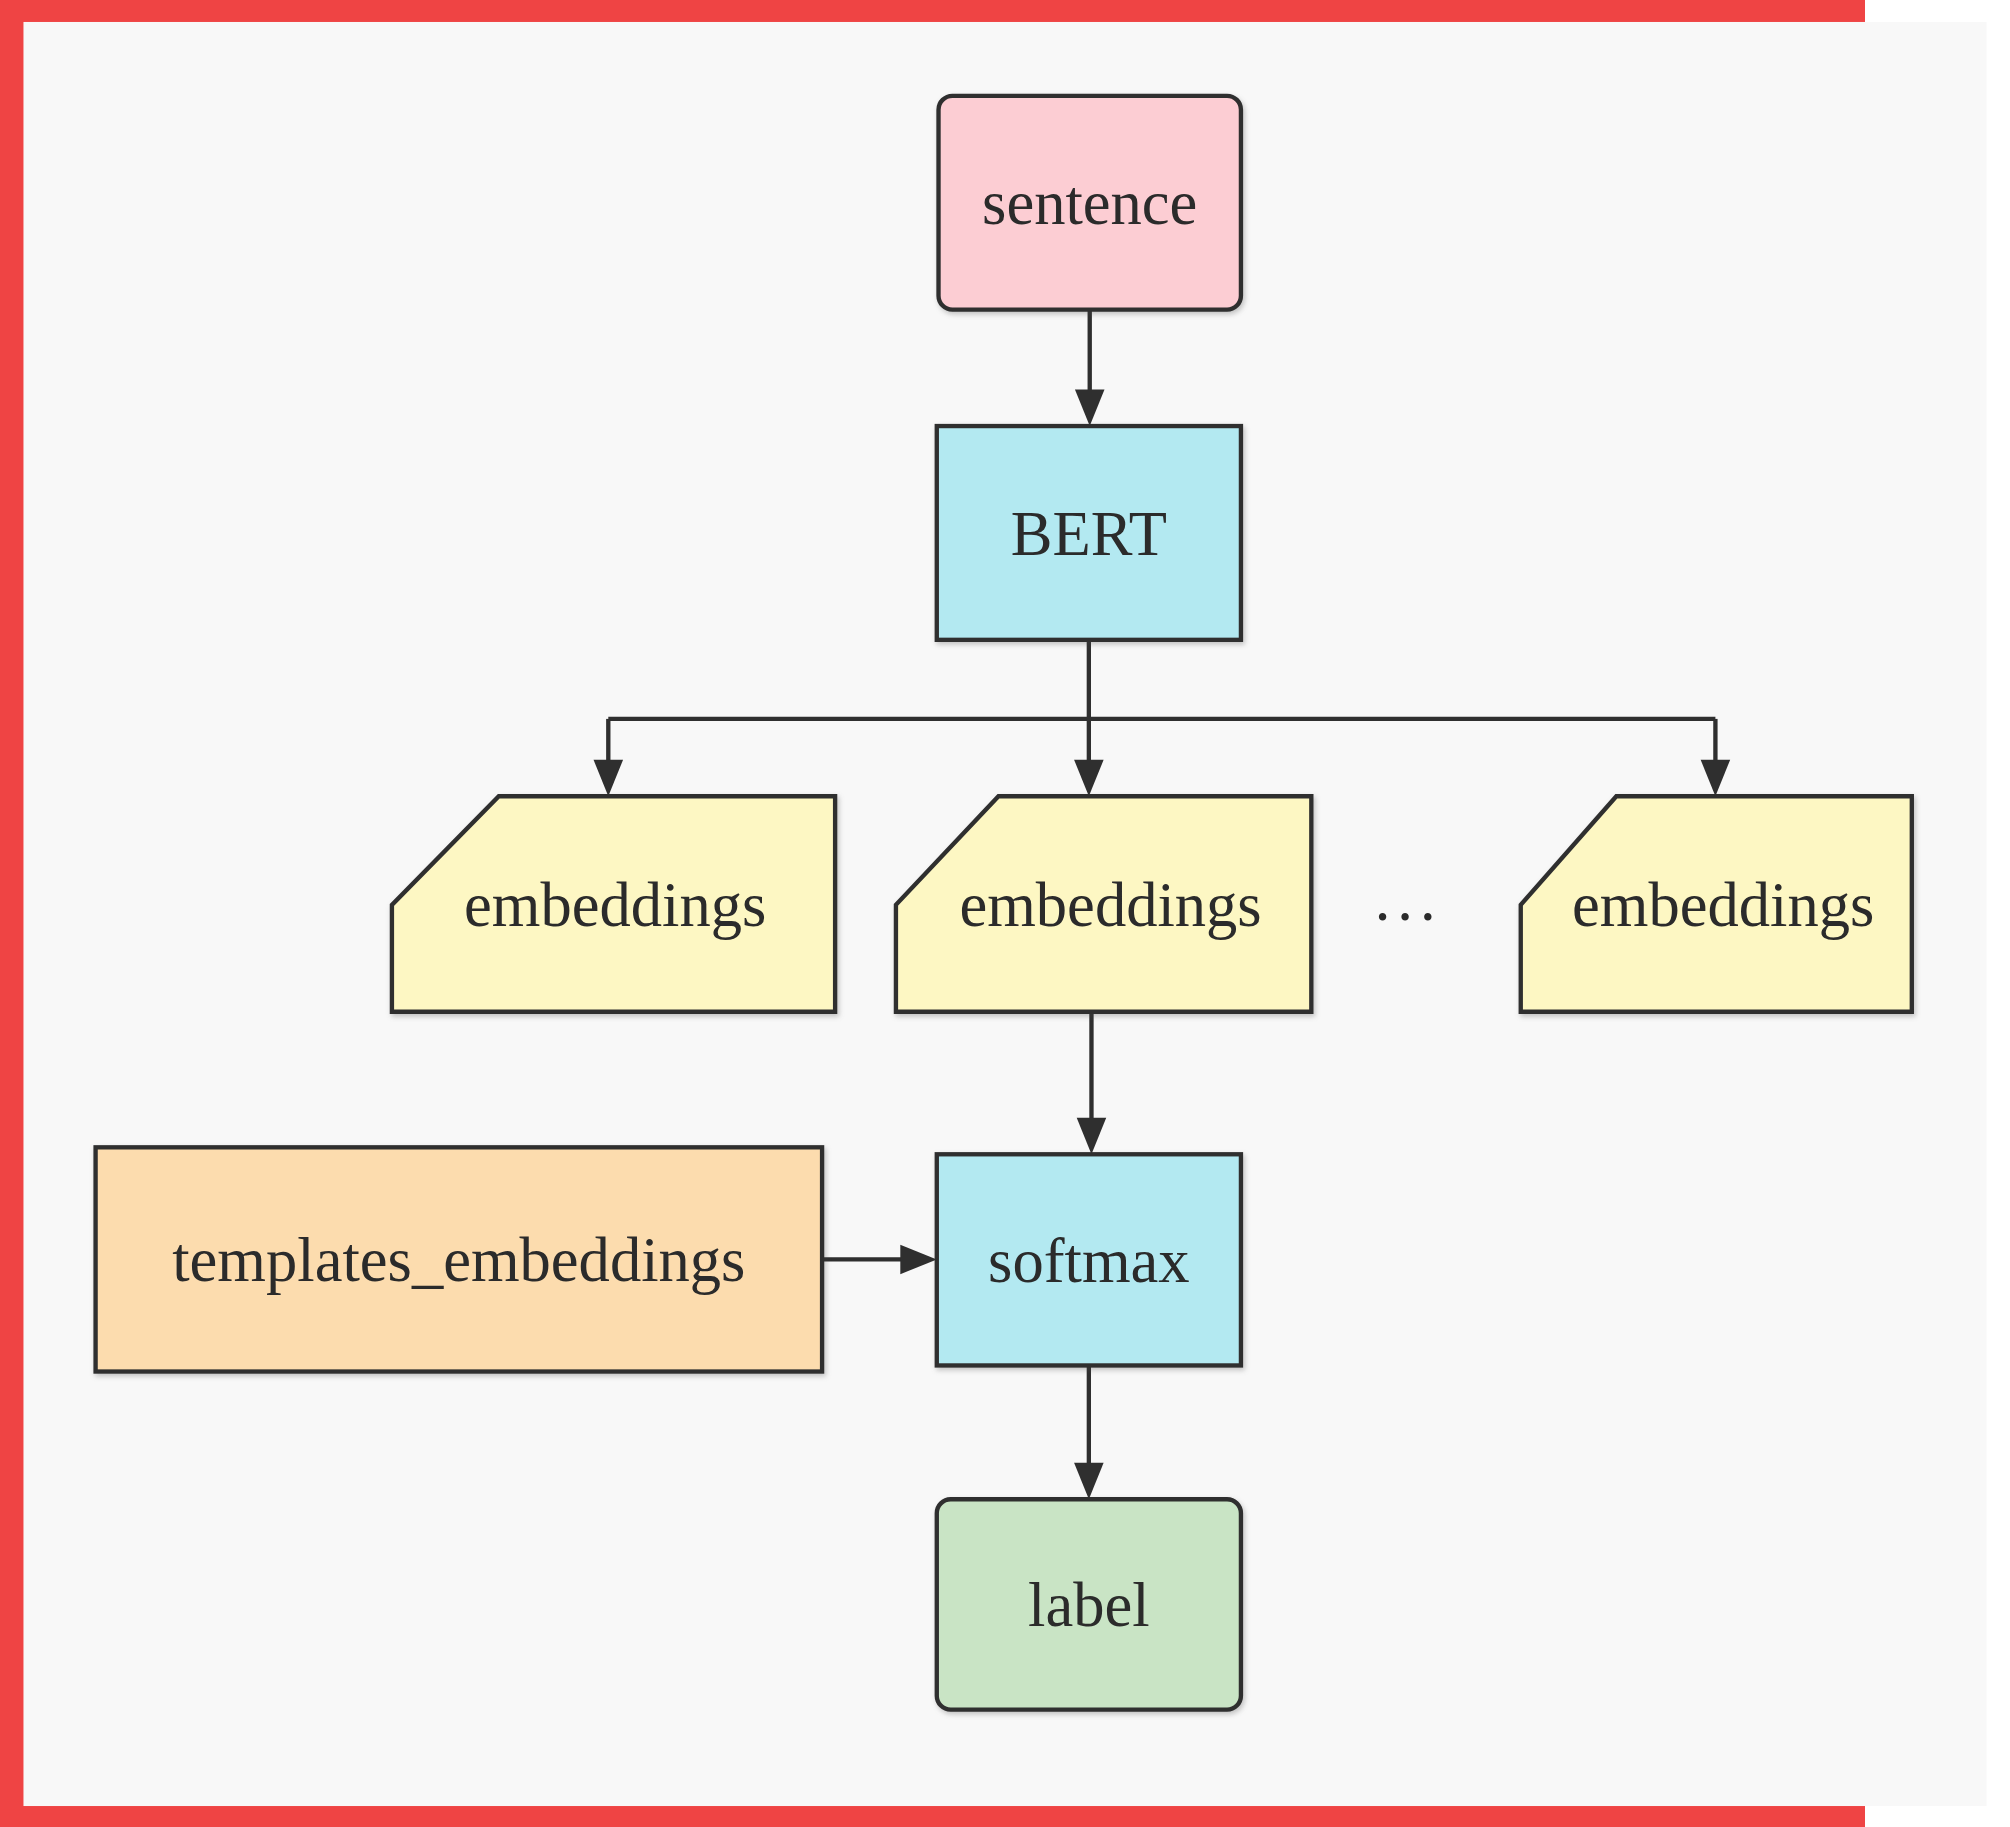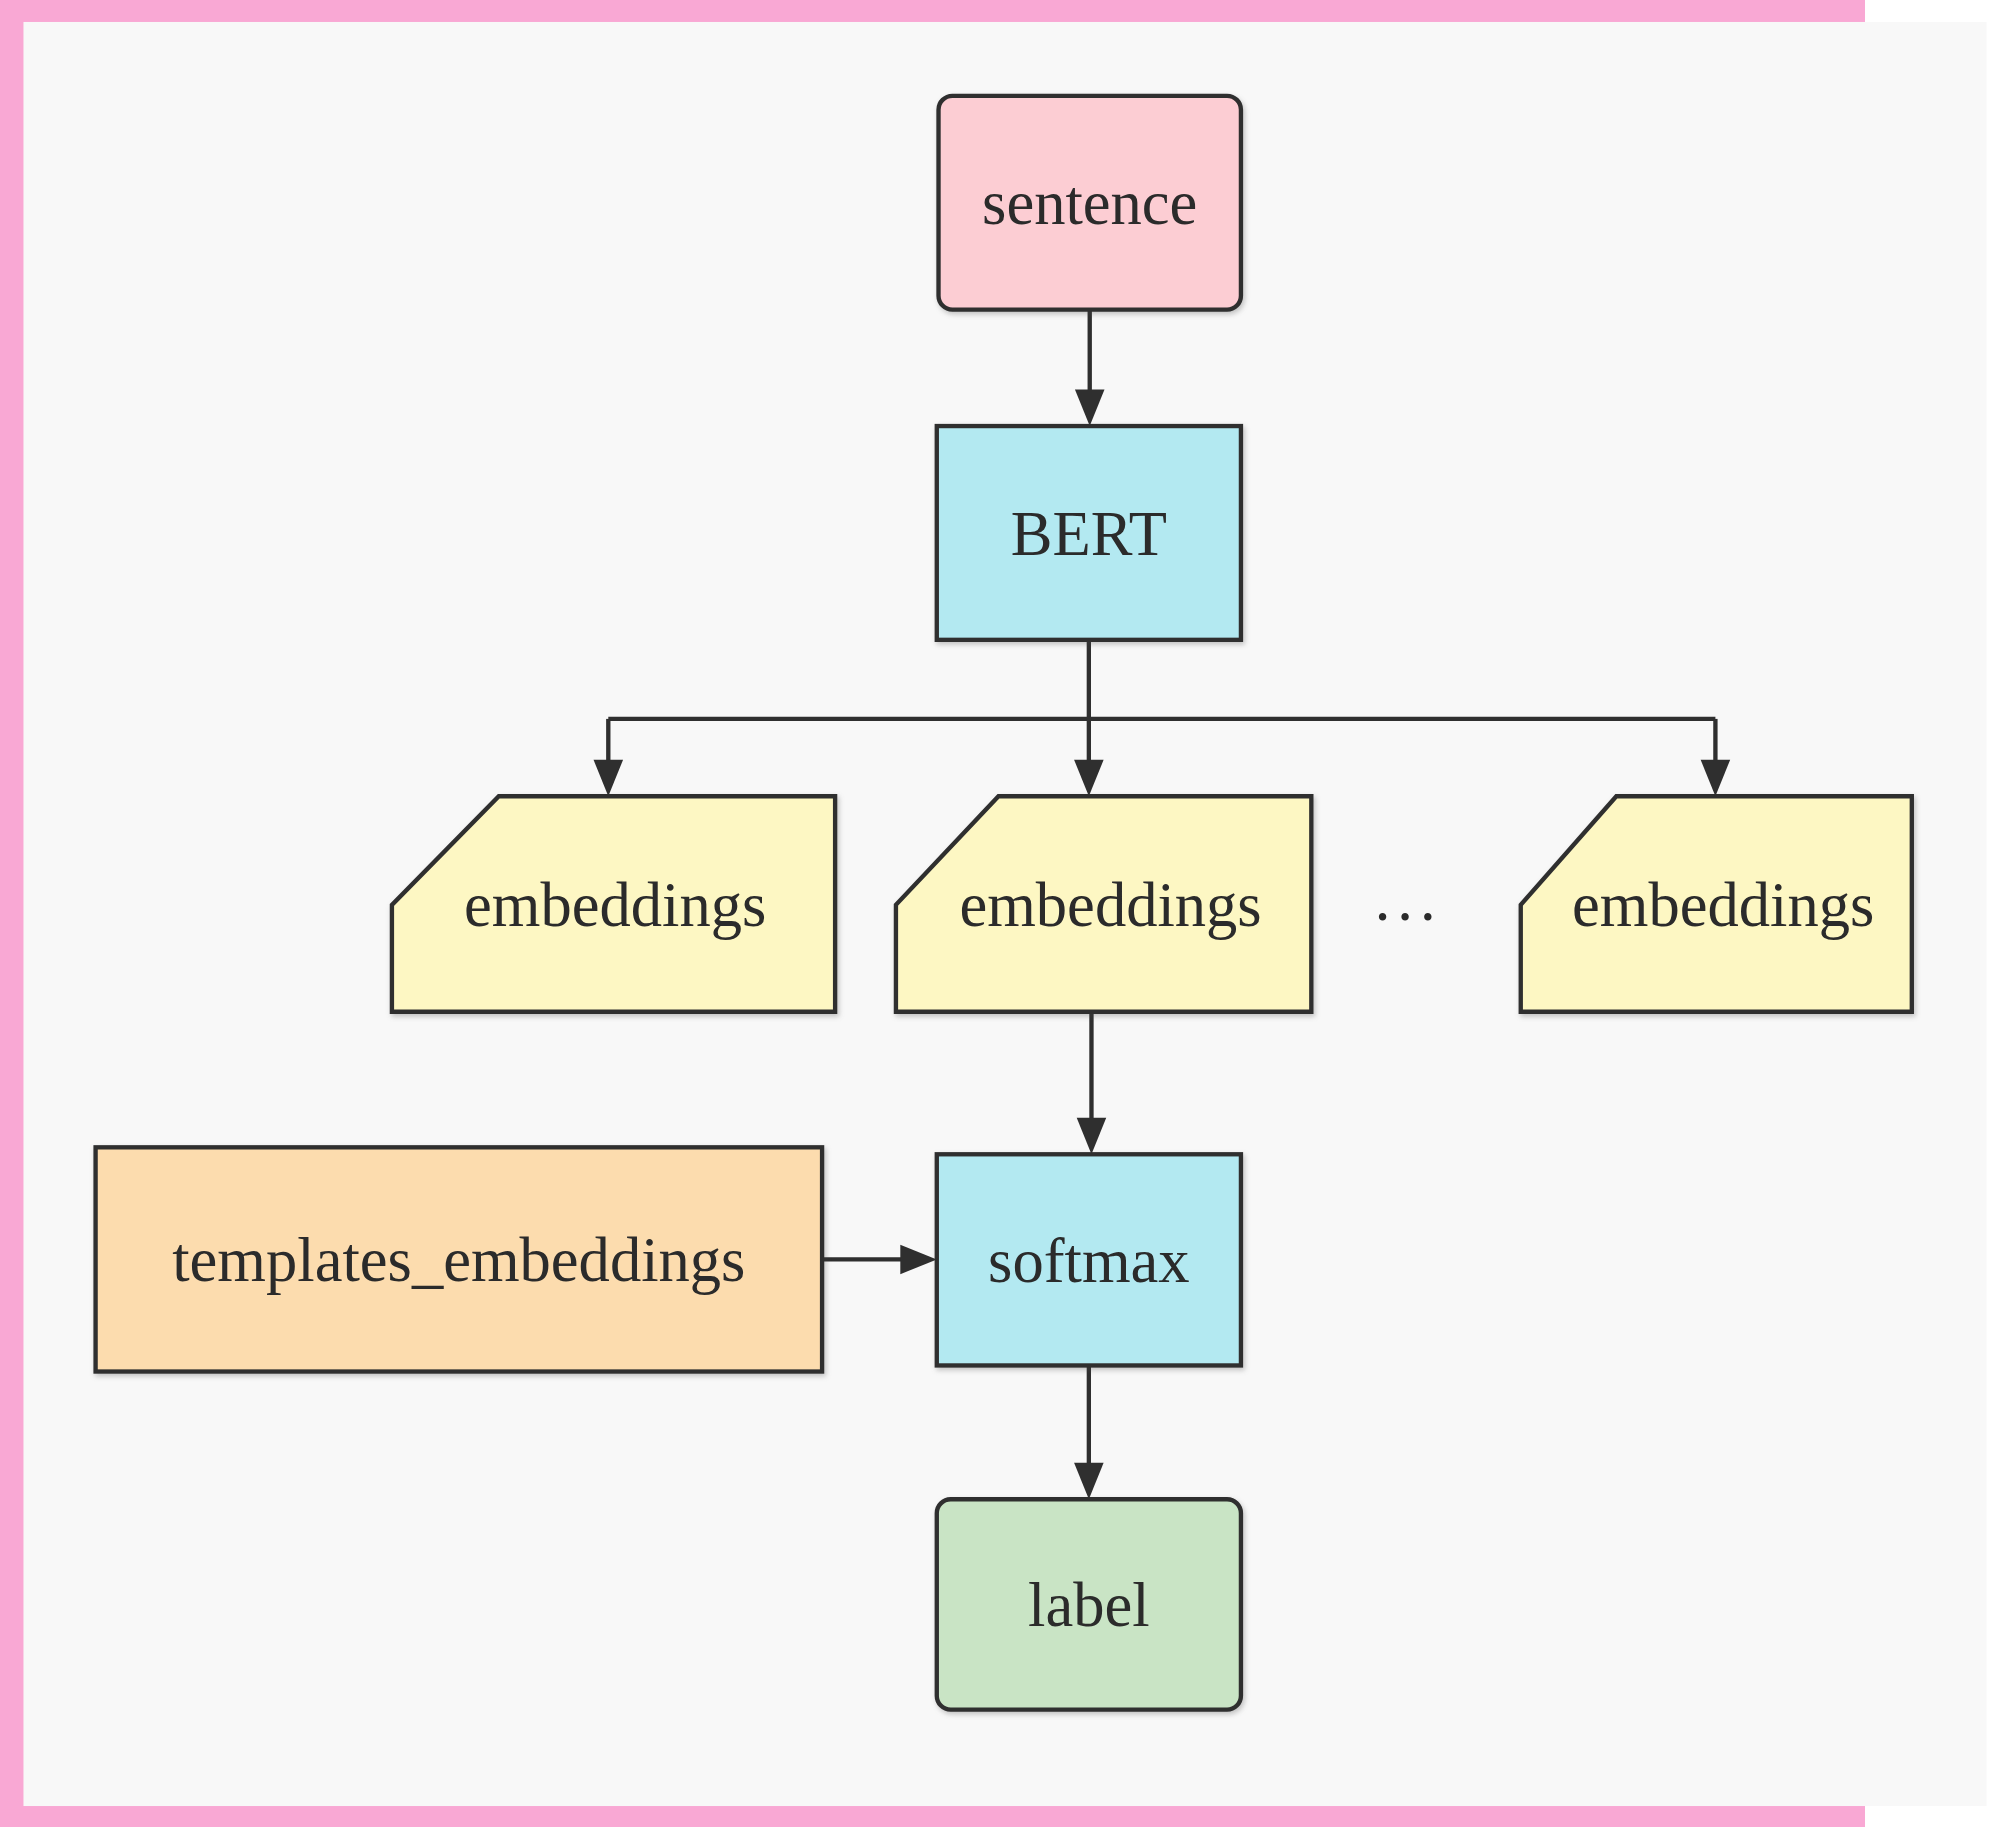--- a/index.html
+++ b/index.html
@@ -4,21 +4,21 @@
 <style>
   html, body {
     margin: 0;
     padding: 0;
     background: #ffffff;
   }
   .stage {
     position: relative;
     width: 1865px;
     height: 1828px;
-    background: #f9a8d4;
+    background: #ef4444;
   }
   svg { display: block; }
   .node-shape {
     stroke: #2f2f2f;
     stroke-width: 5;
     filter: drop-shadow(2px 3px 3px rgba(70,70,70,0.30));
   }
   .edge-line {
     stroke: #2f2f2f;
     stroke-width: 5;

